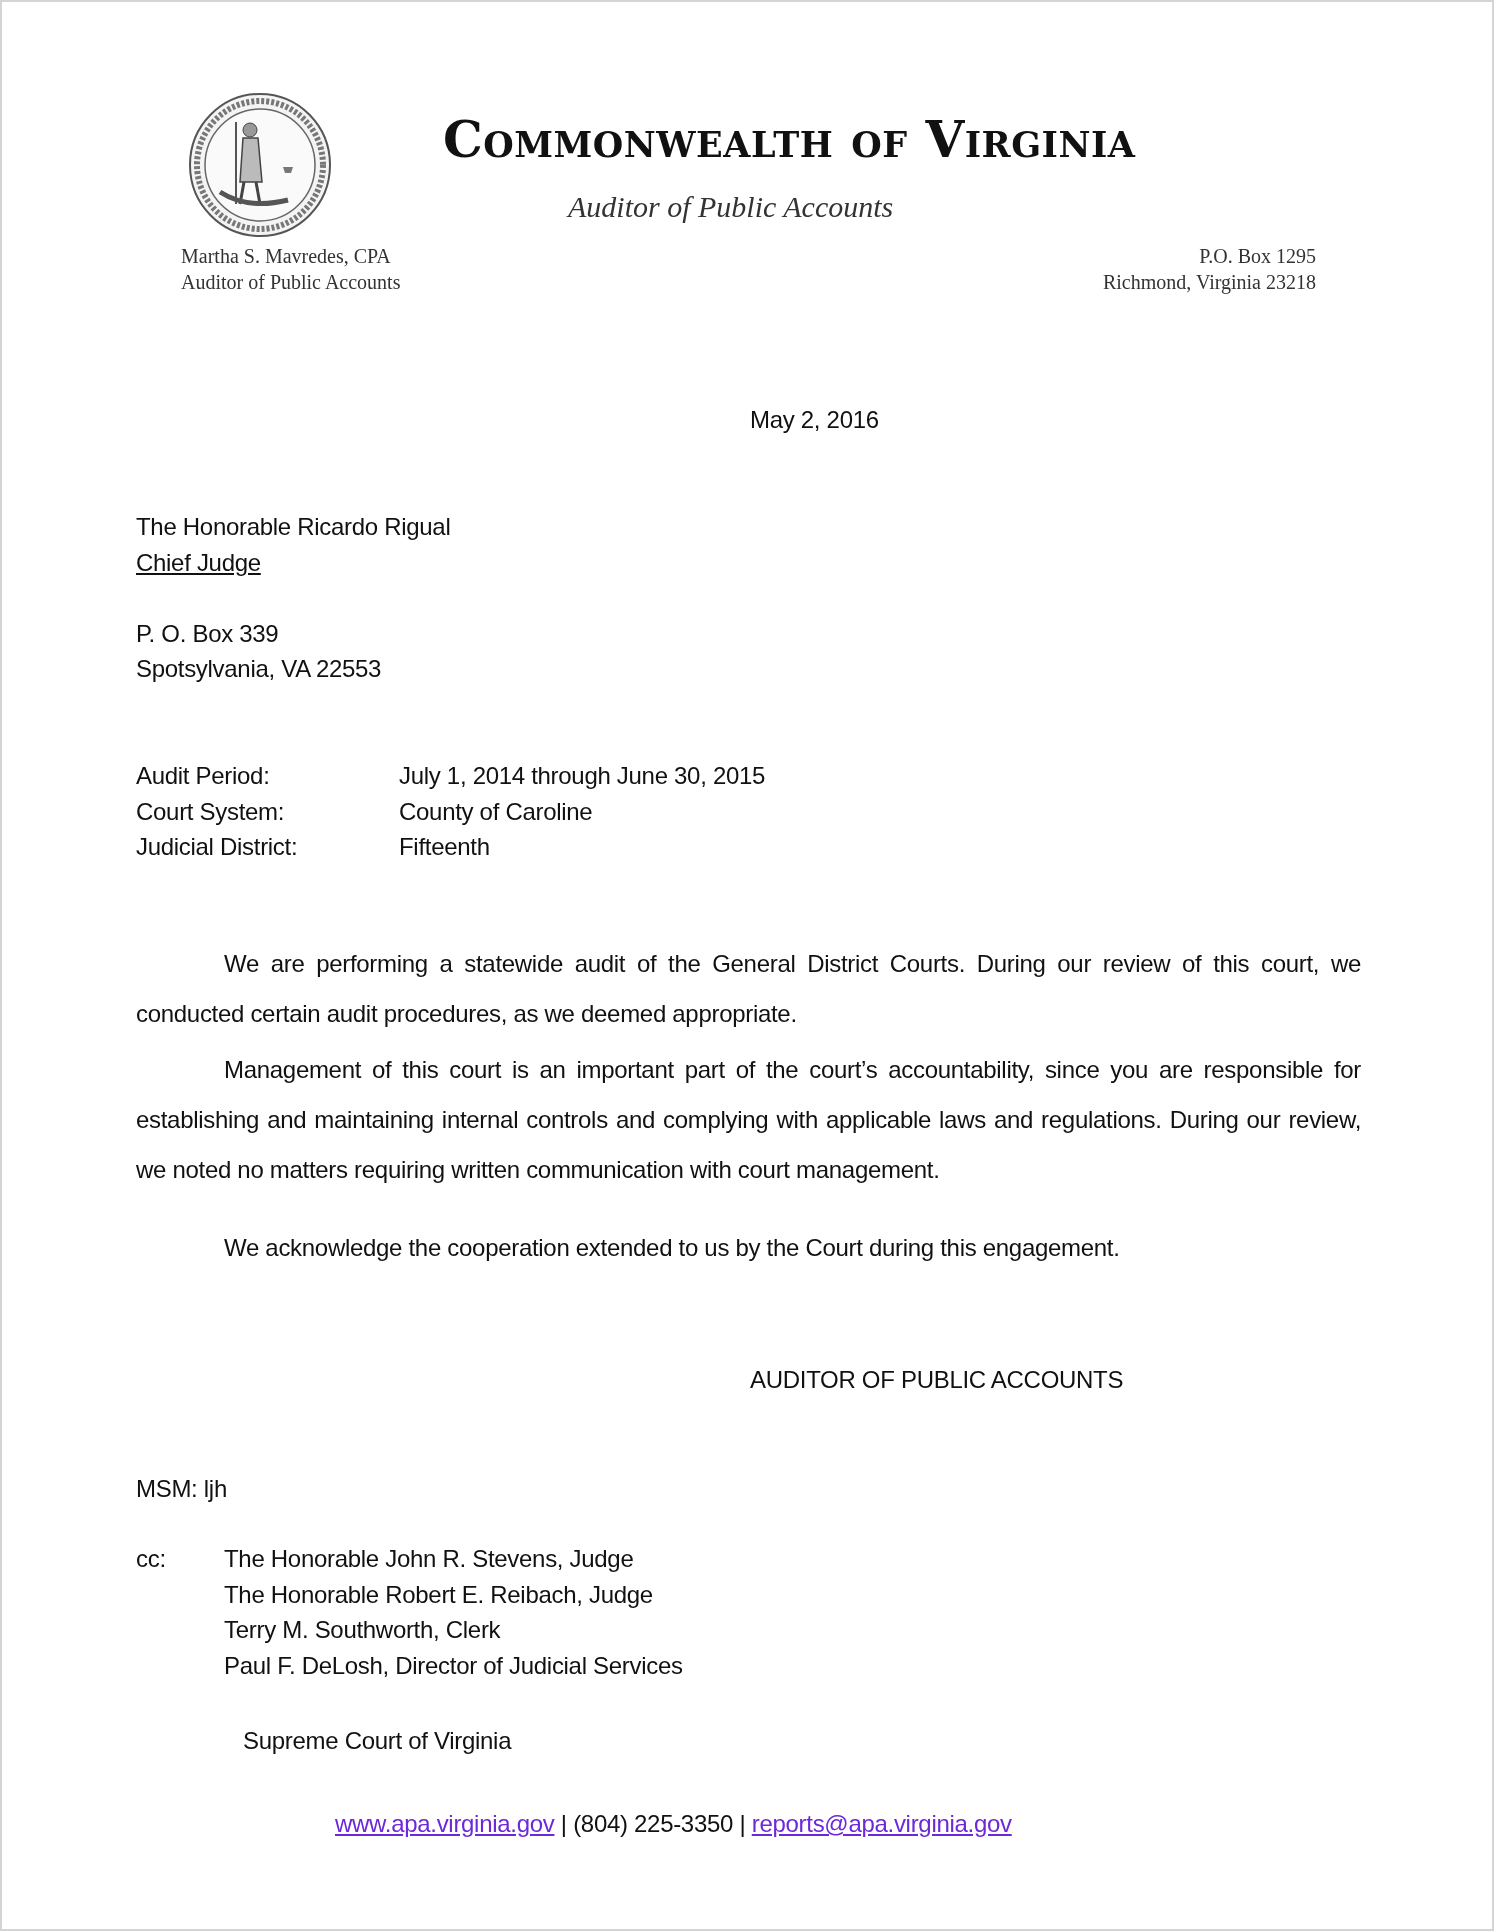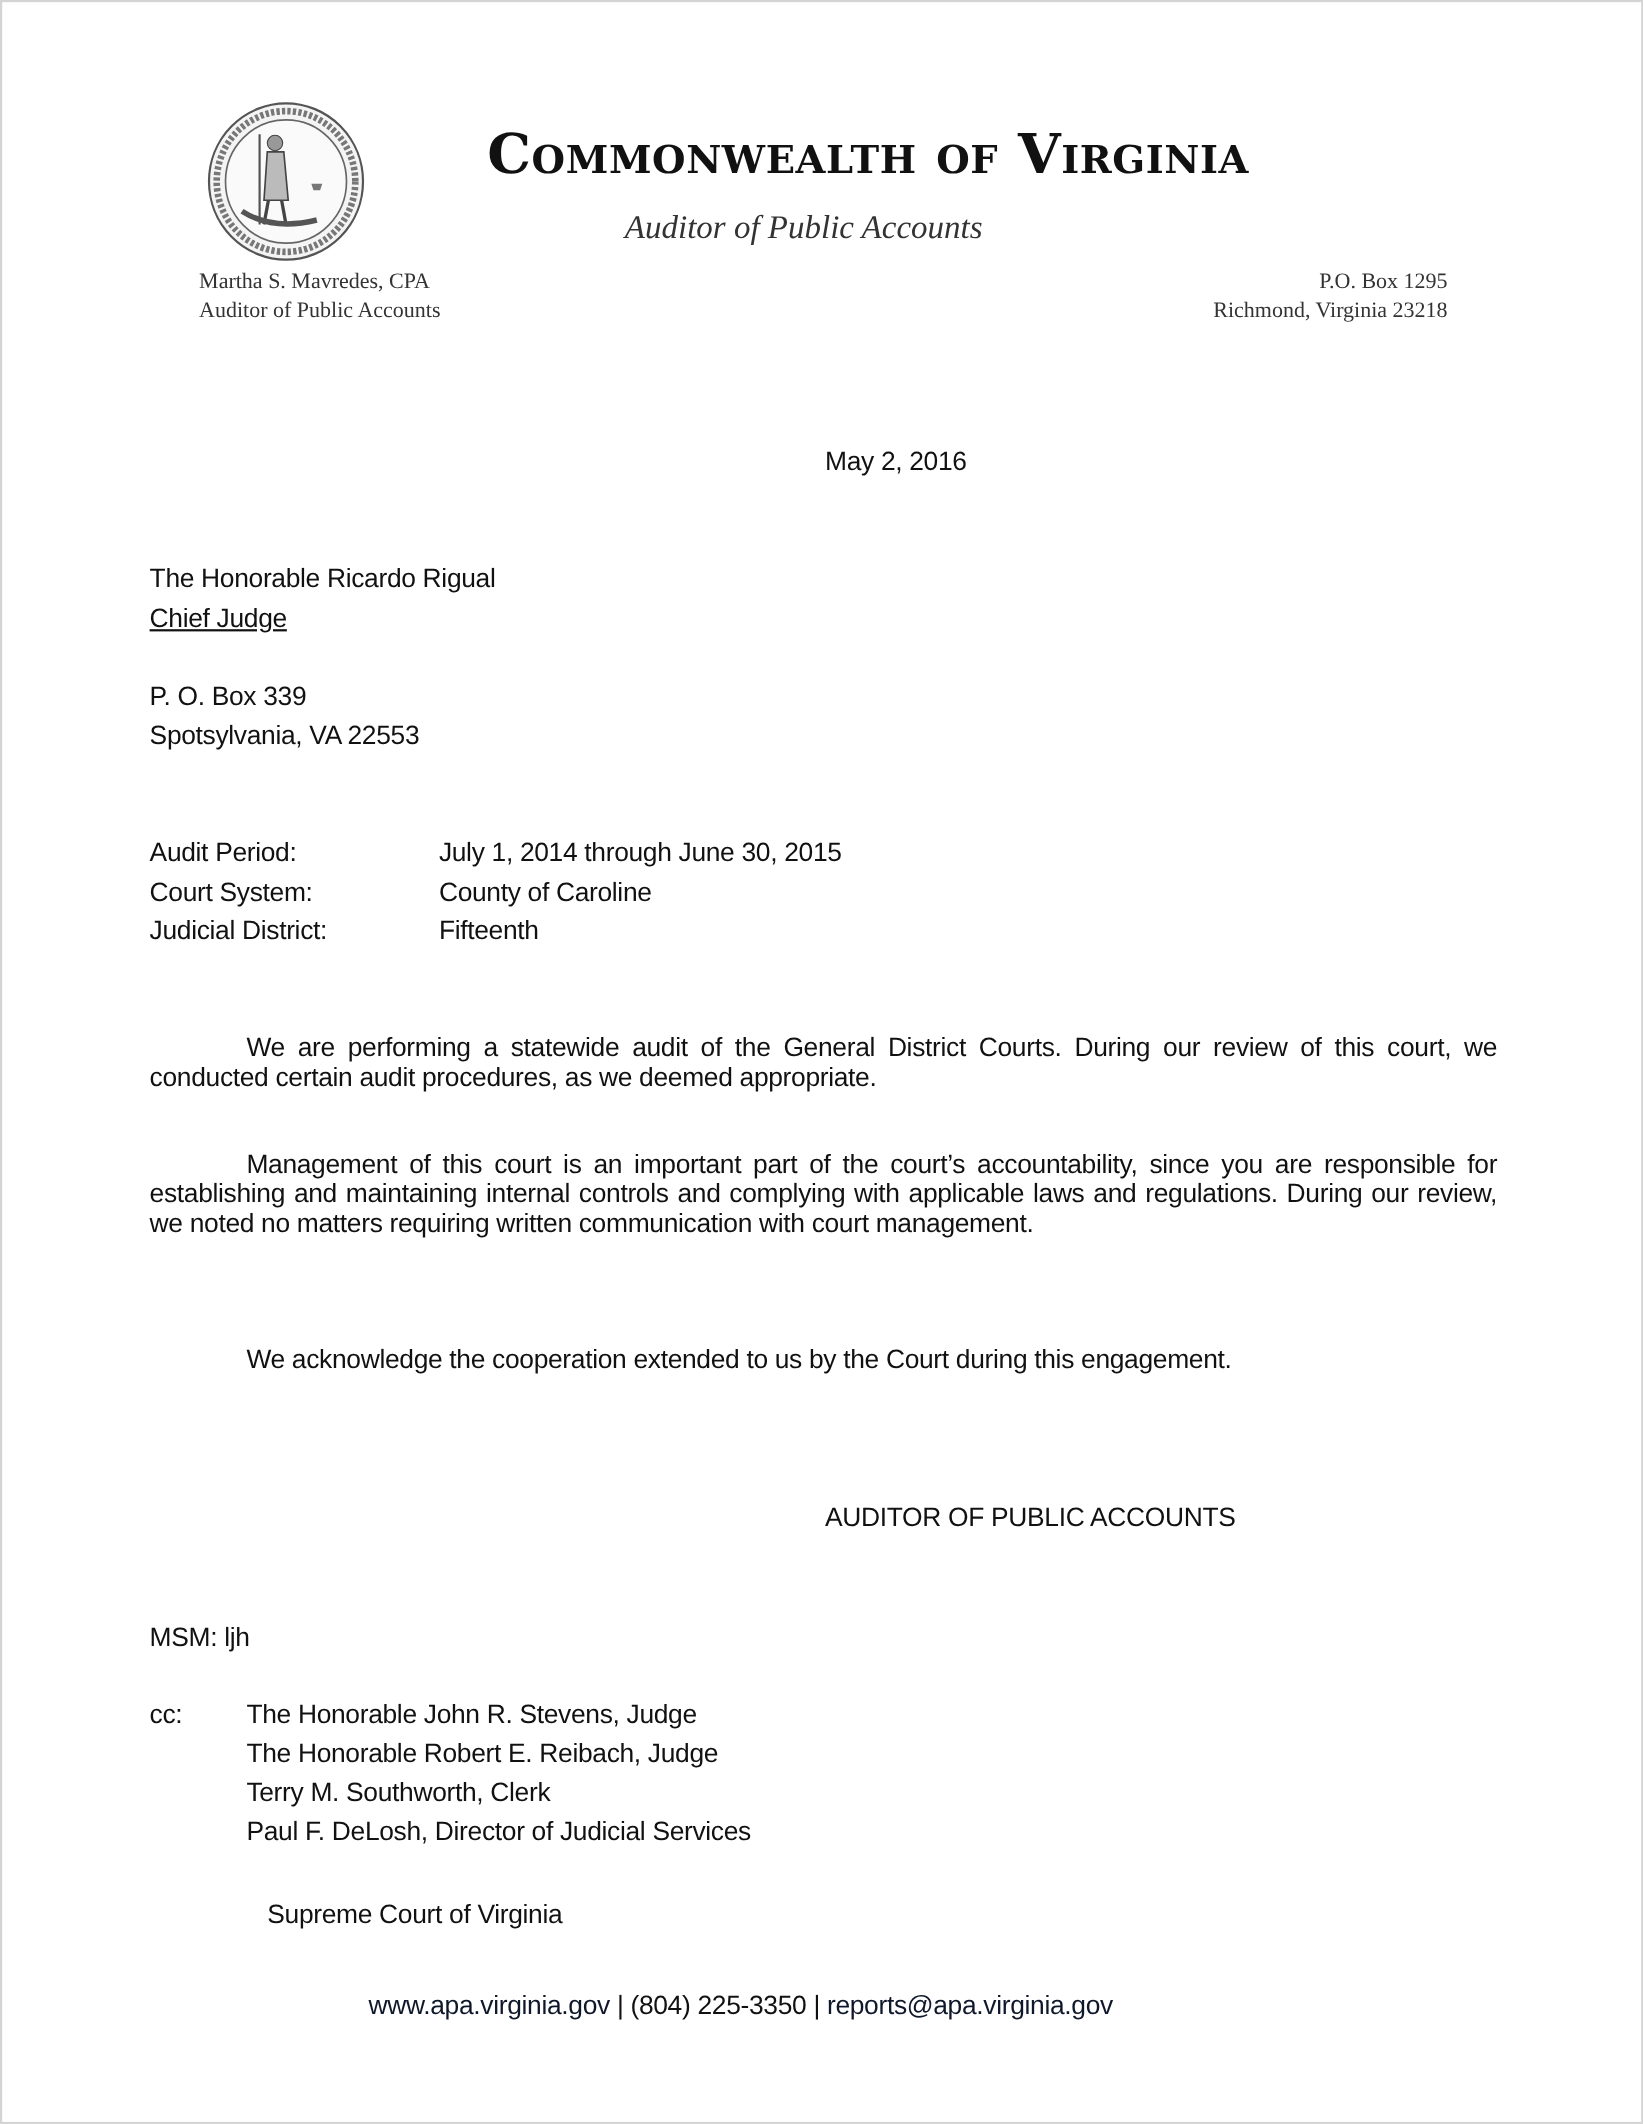--- a/index.html
+++ b/index.html
@@ -5,23 +5,23 @@
   html, body { margin:0; padding:0; background:#ffffff; }
   body { width:1494px; height:1931px; position:relative; overflow:hidden; }
   .page { position:absolute; left:0; top:0; width:1490px; height:1927px; border:2px solid #d4d4d4; background:#fff; }
   .abs { position:absolute; white-space:nowrap; }
   .serif { font-family: "Liberation Serif", "DejaVu Serif", serif; color:#222; }
   .body { font-family: "Liberation Sans", "DejaVu Sans", sans-serif; color:#111; font-size:24px; letter-spacing:-0.3px; }
   .seal { position:absolute; left:186px; top:90px; width:144px; height:146px; }
   .title { left:441px; top:96px; font-family:"DejaVu Serif", "Liberation Serif", serif; font-weight:bold; font-size:50px; letter-spacing:0.5px; color:#111; font-variant:small-caps;margin-top:12px; }
   .subtitle { left:566px; top:188px; font-size:30px; font-style:italic; color:#333; }
   .hdr-small { font-size:20px; color:#333; }
-  .para { position:absolute; left:134px; width:1225px; font-family:"Liberation Sans","DejaVu Sans",sans-serif; font-size:24px; line-height:27px; text-align:justify; color:#111; letter-spacing:-0.3px; }
+  .para { position:absolute; left:134px; width:1225px; font-family:"Liberation Sans","DejaVu Sans",sans-serif; font-size:24px; line-height:50px; text-align:justify; color:#111; letter-spacing:-0.3px; }
   .para .indent { display:inline-block; width:88px; }
-  .link { color:#0f172a; }
+  .link { color:#6d28d9; text-decoration:underline; }
   .footer { left:333px; top:1808px; }
 </style>
 </head>
 <body>
 
 <div class="page">
 
   <svg class="seal" viewBox="0 0 144 146">
     <ellipse cx="72" cy="73" rx="70" ry="71" fill="#f4f4f4" stroke="#555" stroke-width="2"></ellipse>
     <ellipse cx="72" cy="73" rx="63" ry="64" fill="none" stroke="#777" stroke-width="6" stroke-dasharray="3 2"></ellipse>

